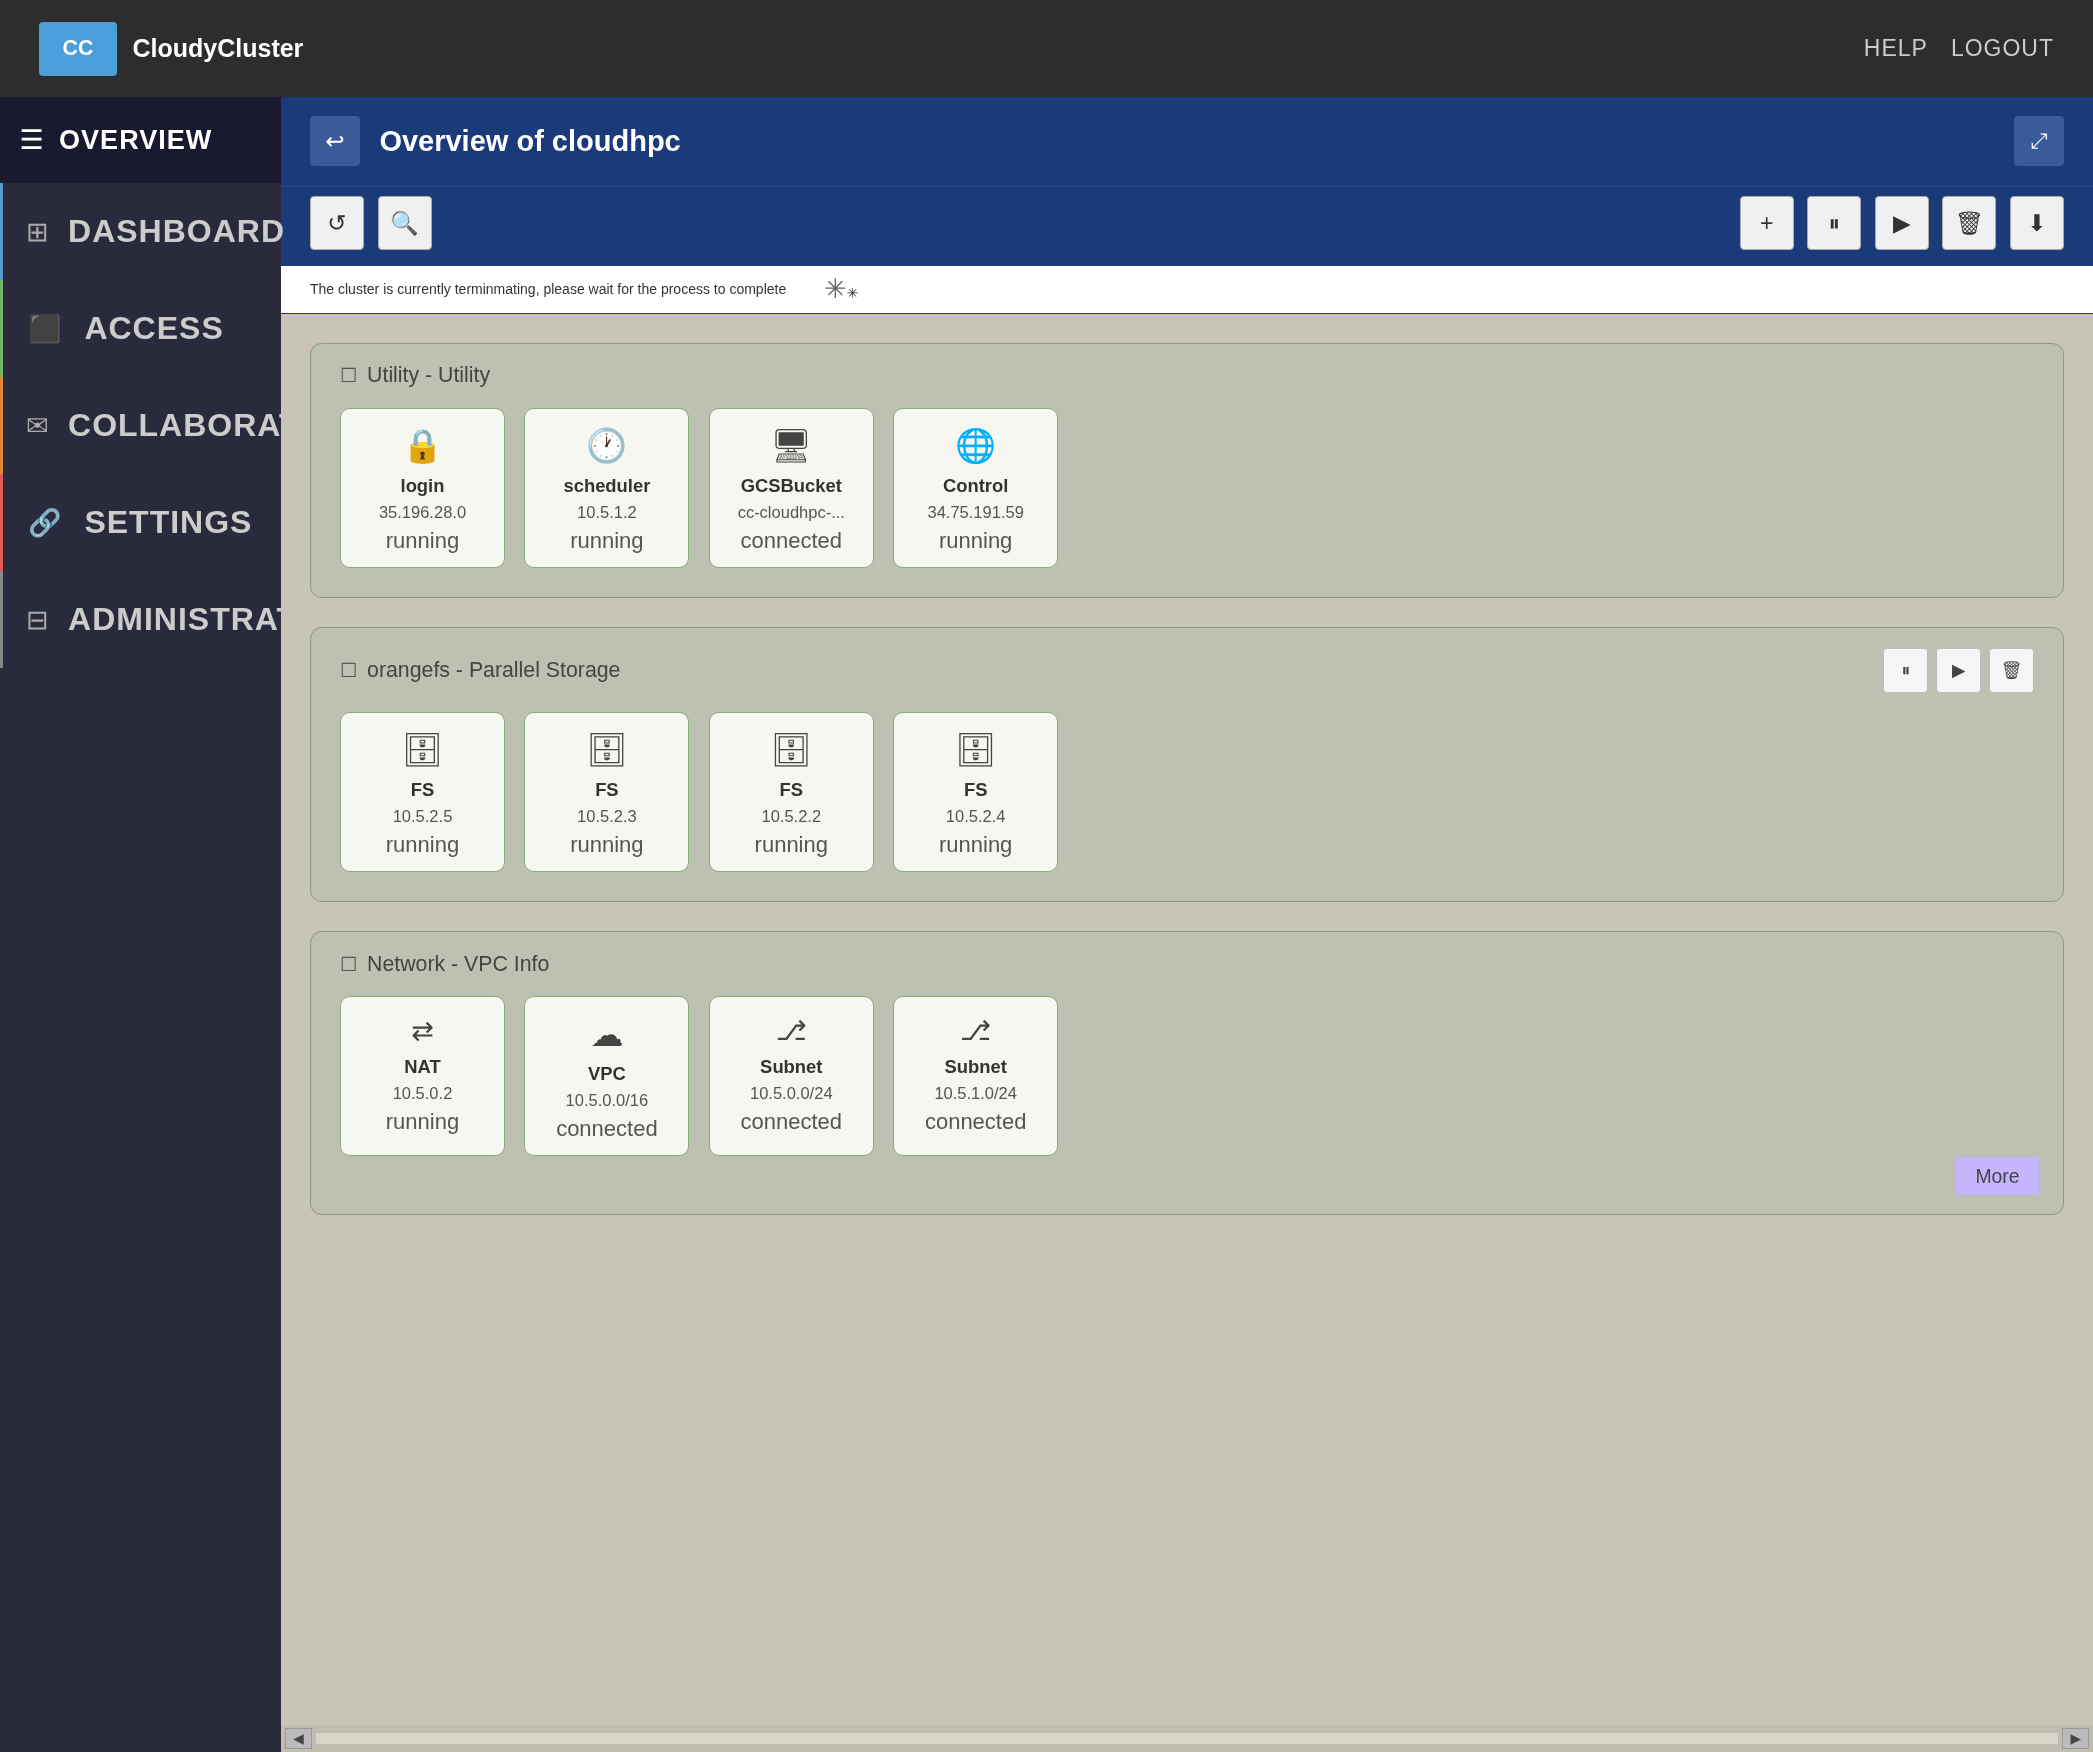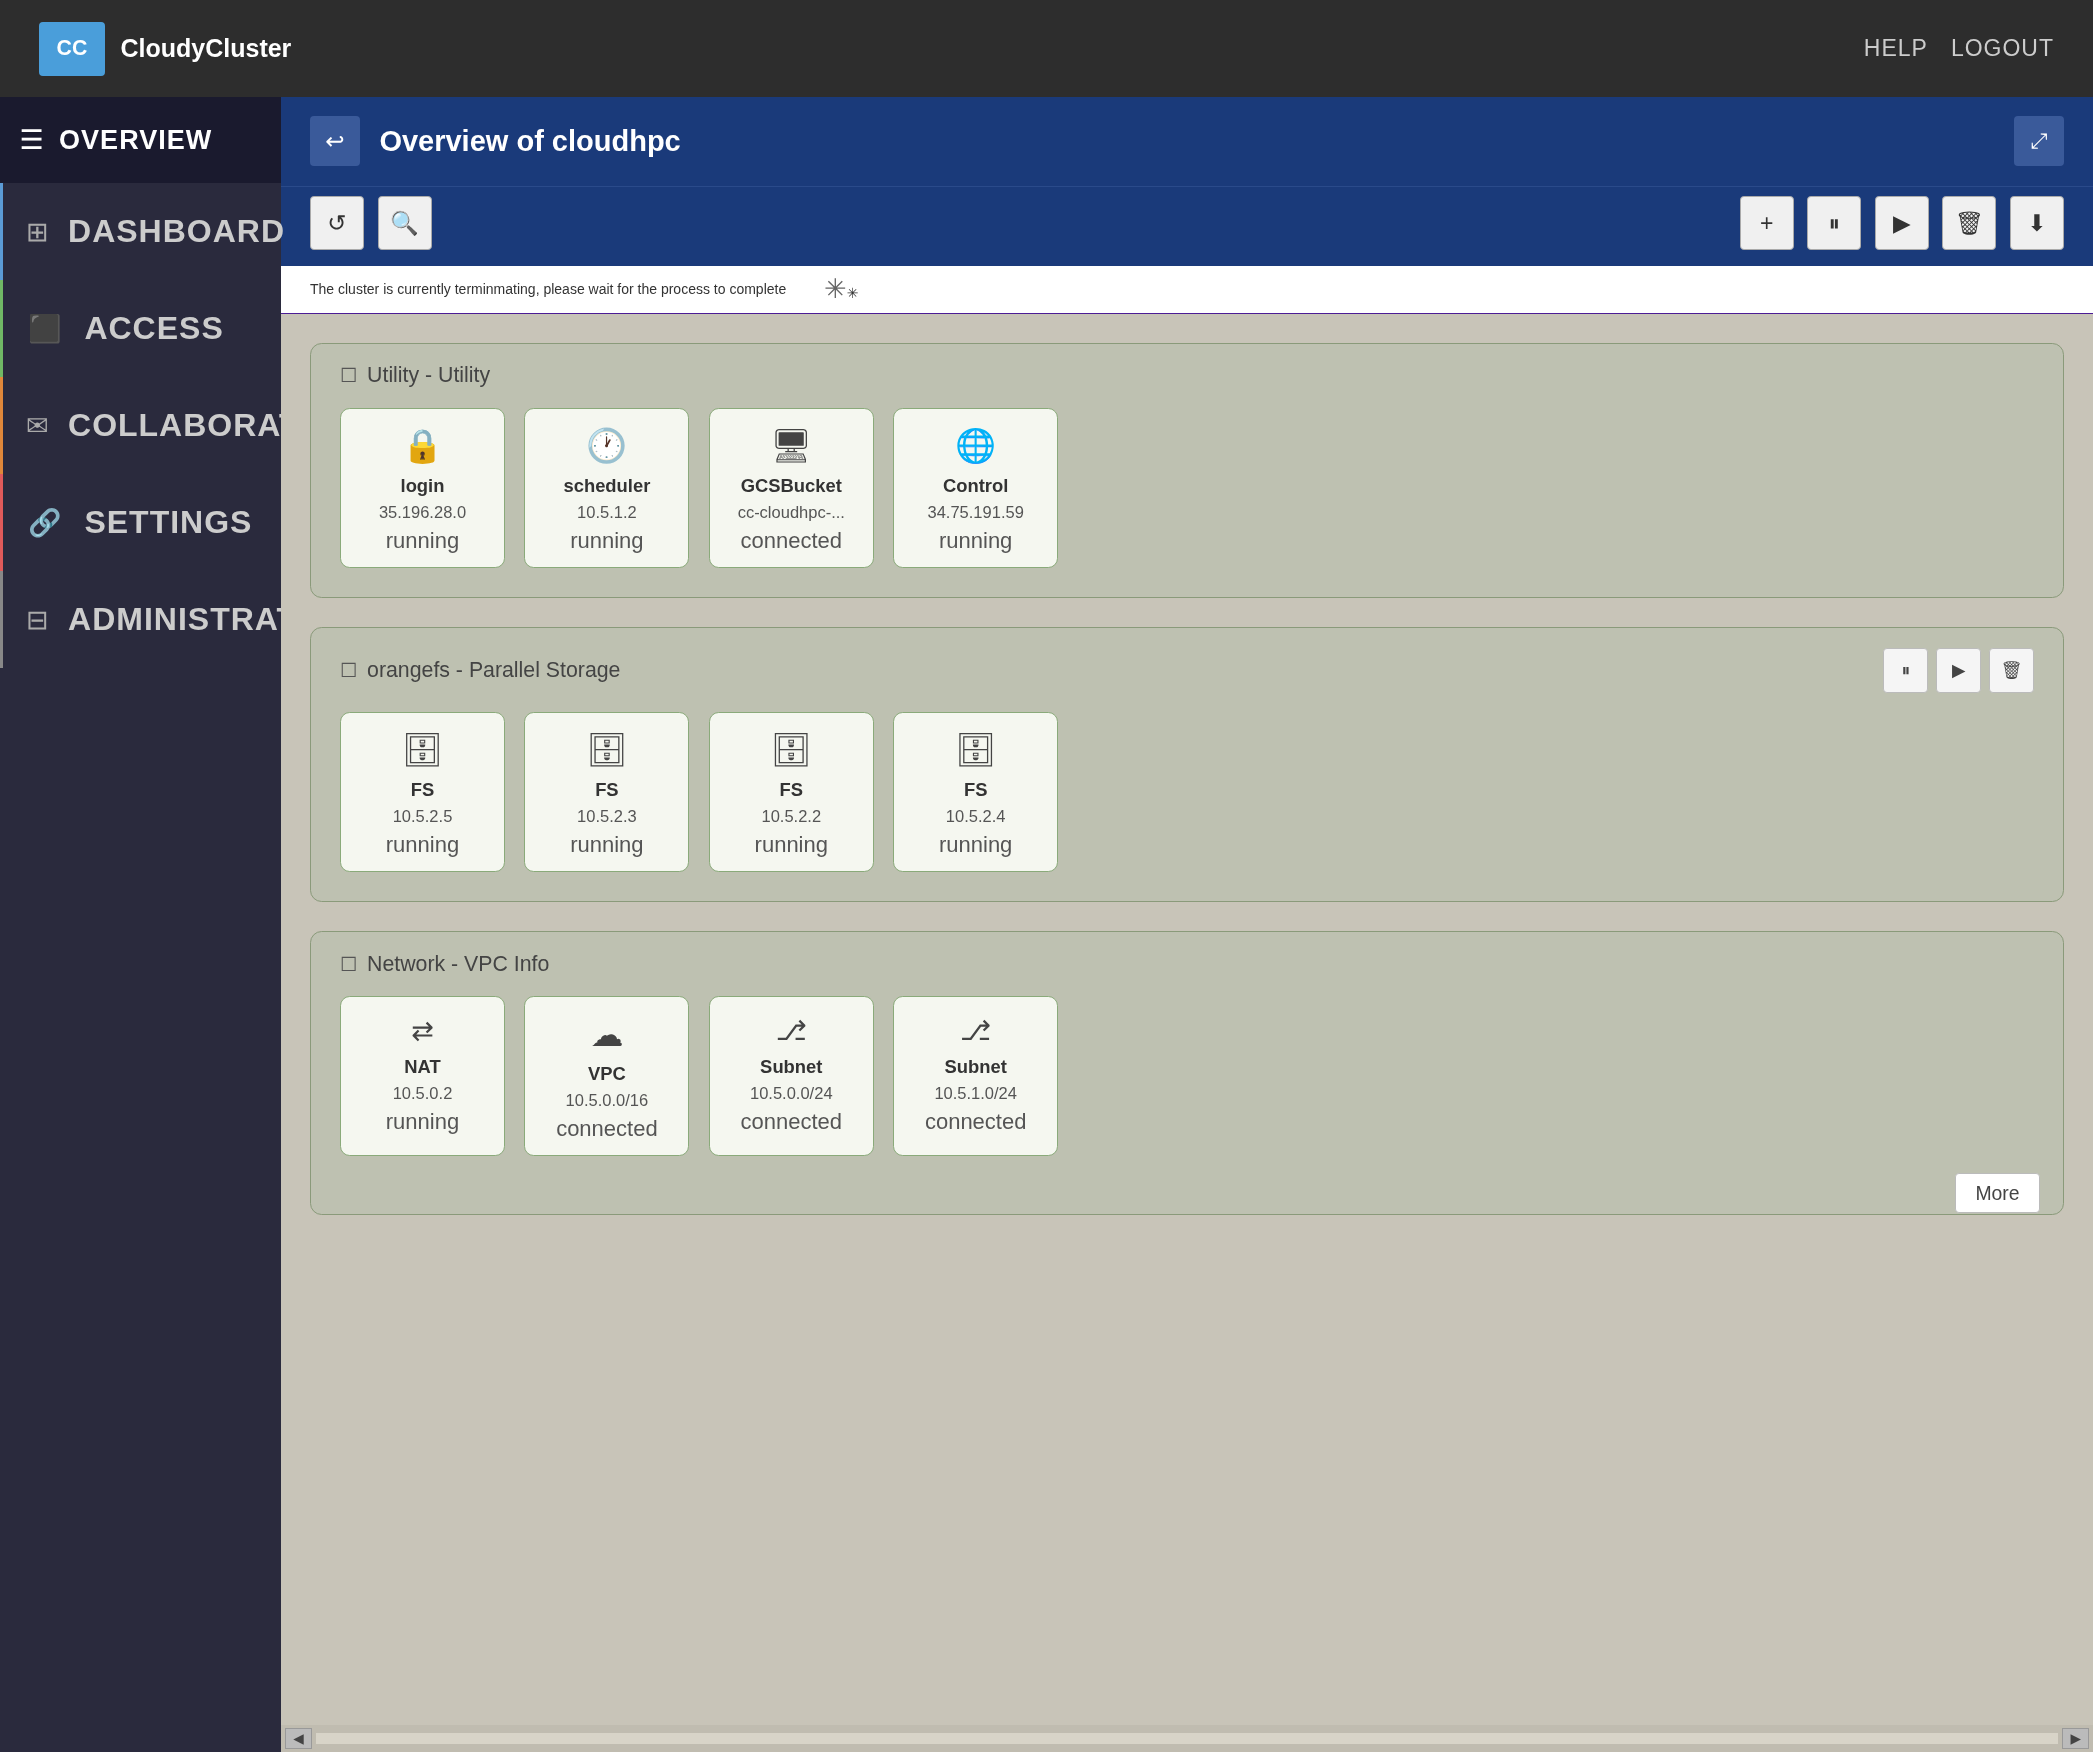--- a/index.html
+++ b/index.html
@@ -20,21 +20,21 @@
       padding: 0 39px;
       justify-content: space-between;
     }
     .top-bar-logo {
       display: flex;
       align-items: center;
       gap: 15.5px;
     }
     .logo-icon {
       background: #4a9eda;
-      width: 66px;
+      width: 78px;
       height: 54px;
       display: flex;
       align-items: center;
       justify-content: center;
       font-weight: bold;
       color: white;
       font-size: 21.3px;
       border-radius: 3.9px;
     }
     .logo-text {
@@ -315,23 +315,23 @@
     .diagram-area::-webkit-scrollbar-track {
       background: #d0ccc0;
     }
     .diagram-area::-webkit-scrollbar-thumb {
       background: #aaa;
       border-radius: 3.9px;
     }
 
     .more-button {
       position: absolute;
-      bottom: 1px;
+      bottom: 18px;
       right: 23px;
-      background: #ffffff;
+      background: #c4b5fd;
       border: 1px solid #bbb;
       padding: 7.8px 19.4px;
       font-size: 19.4px;
       cursor: pointer;
       border-radius: 3.9px;
       color: #444;
     }
 
     
     .hscroll-bar {

